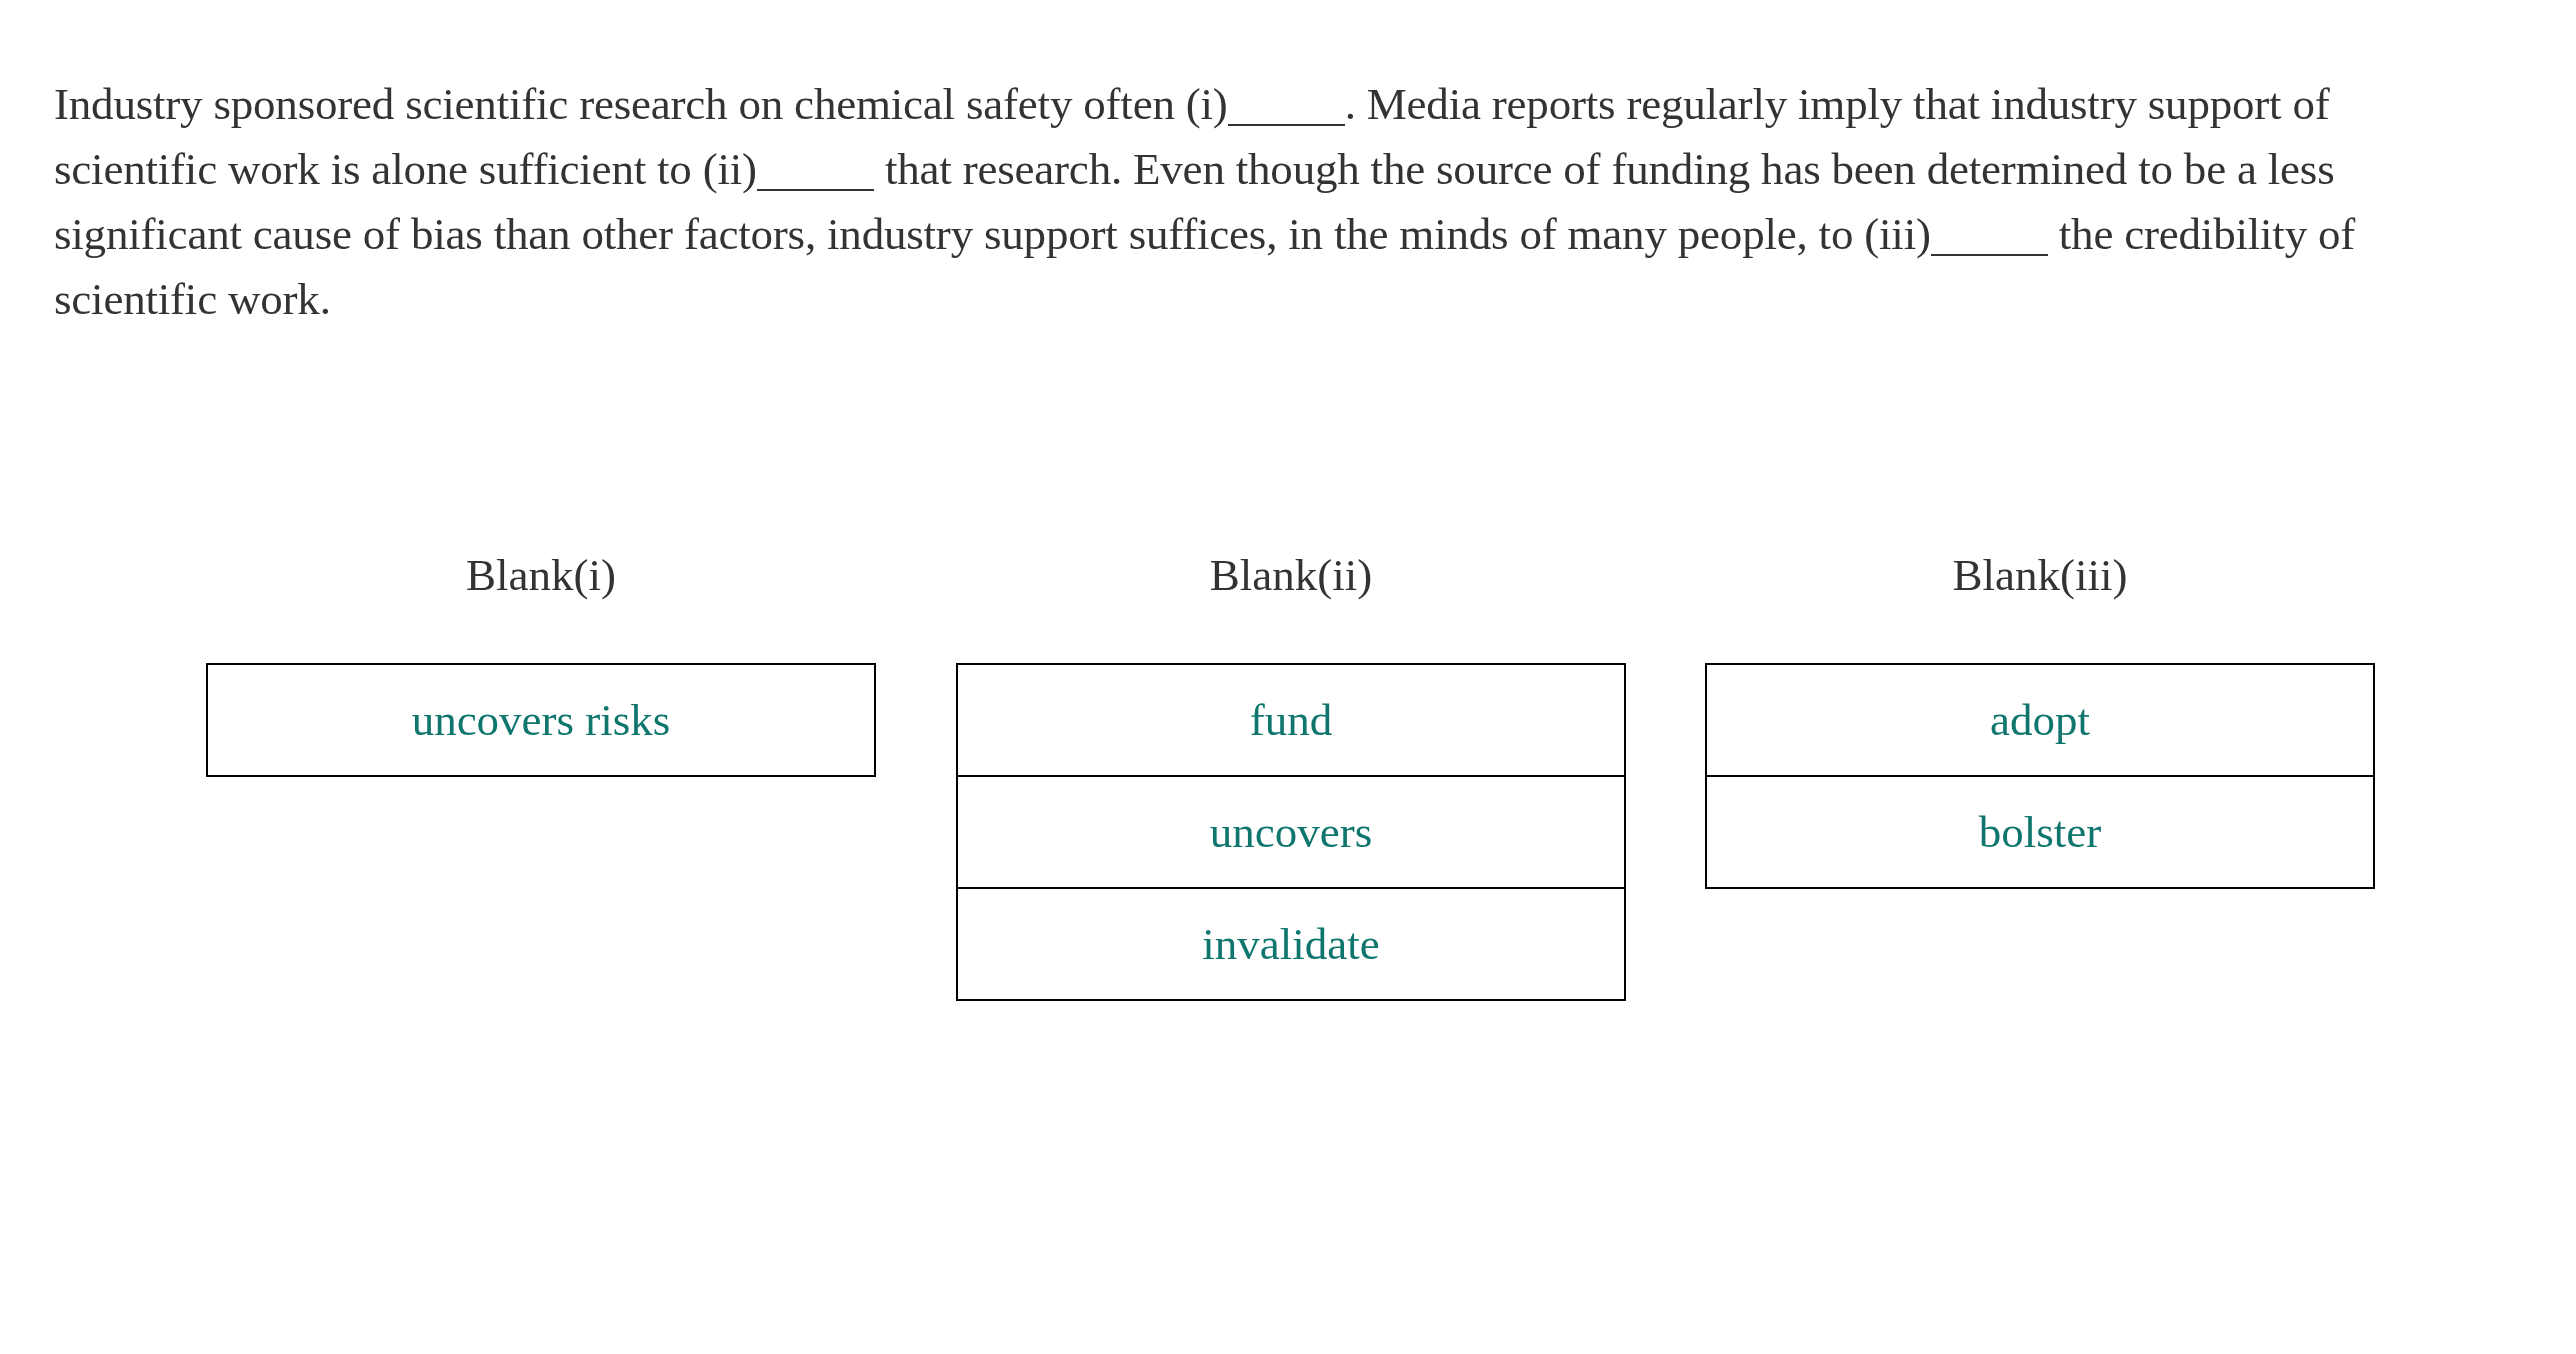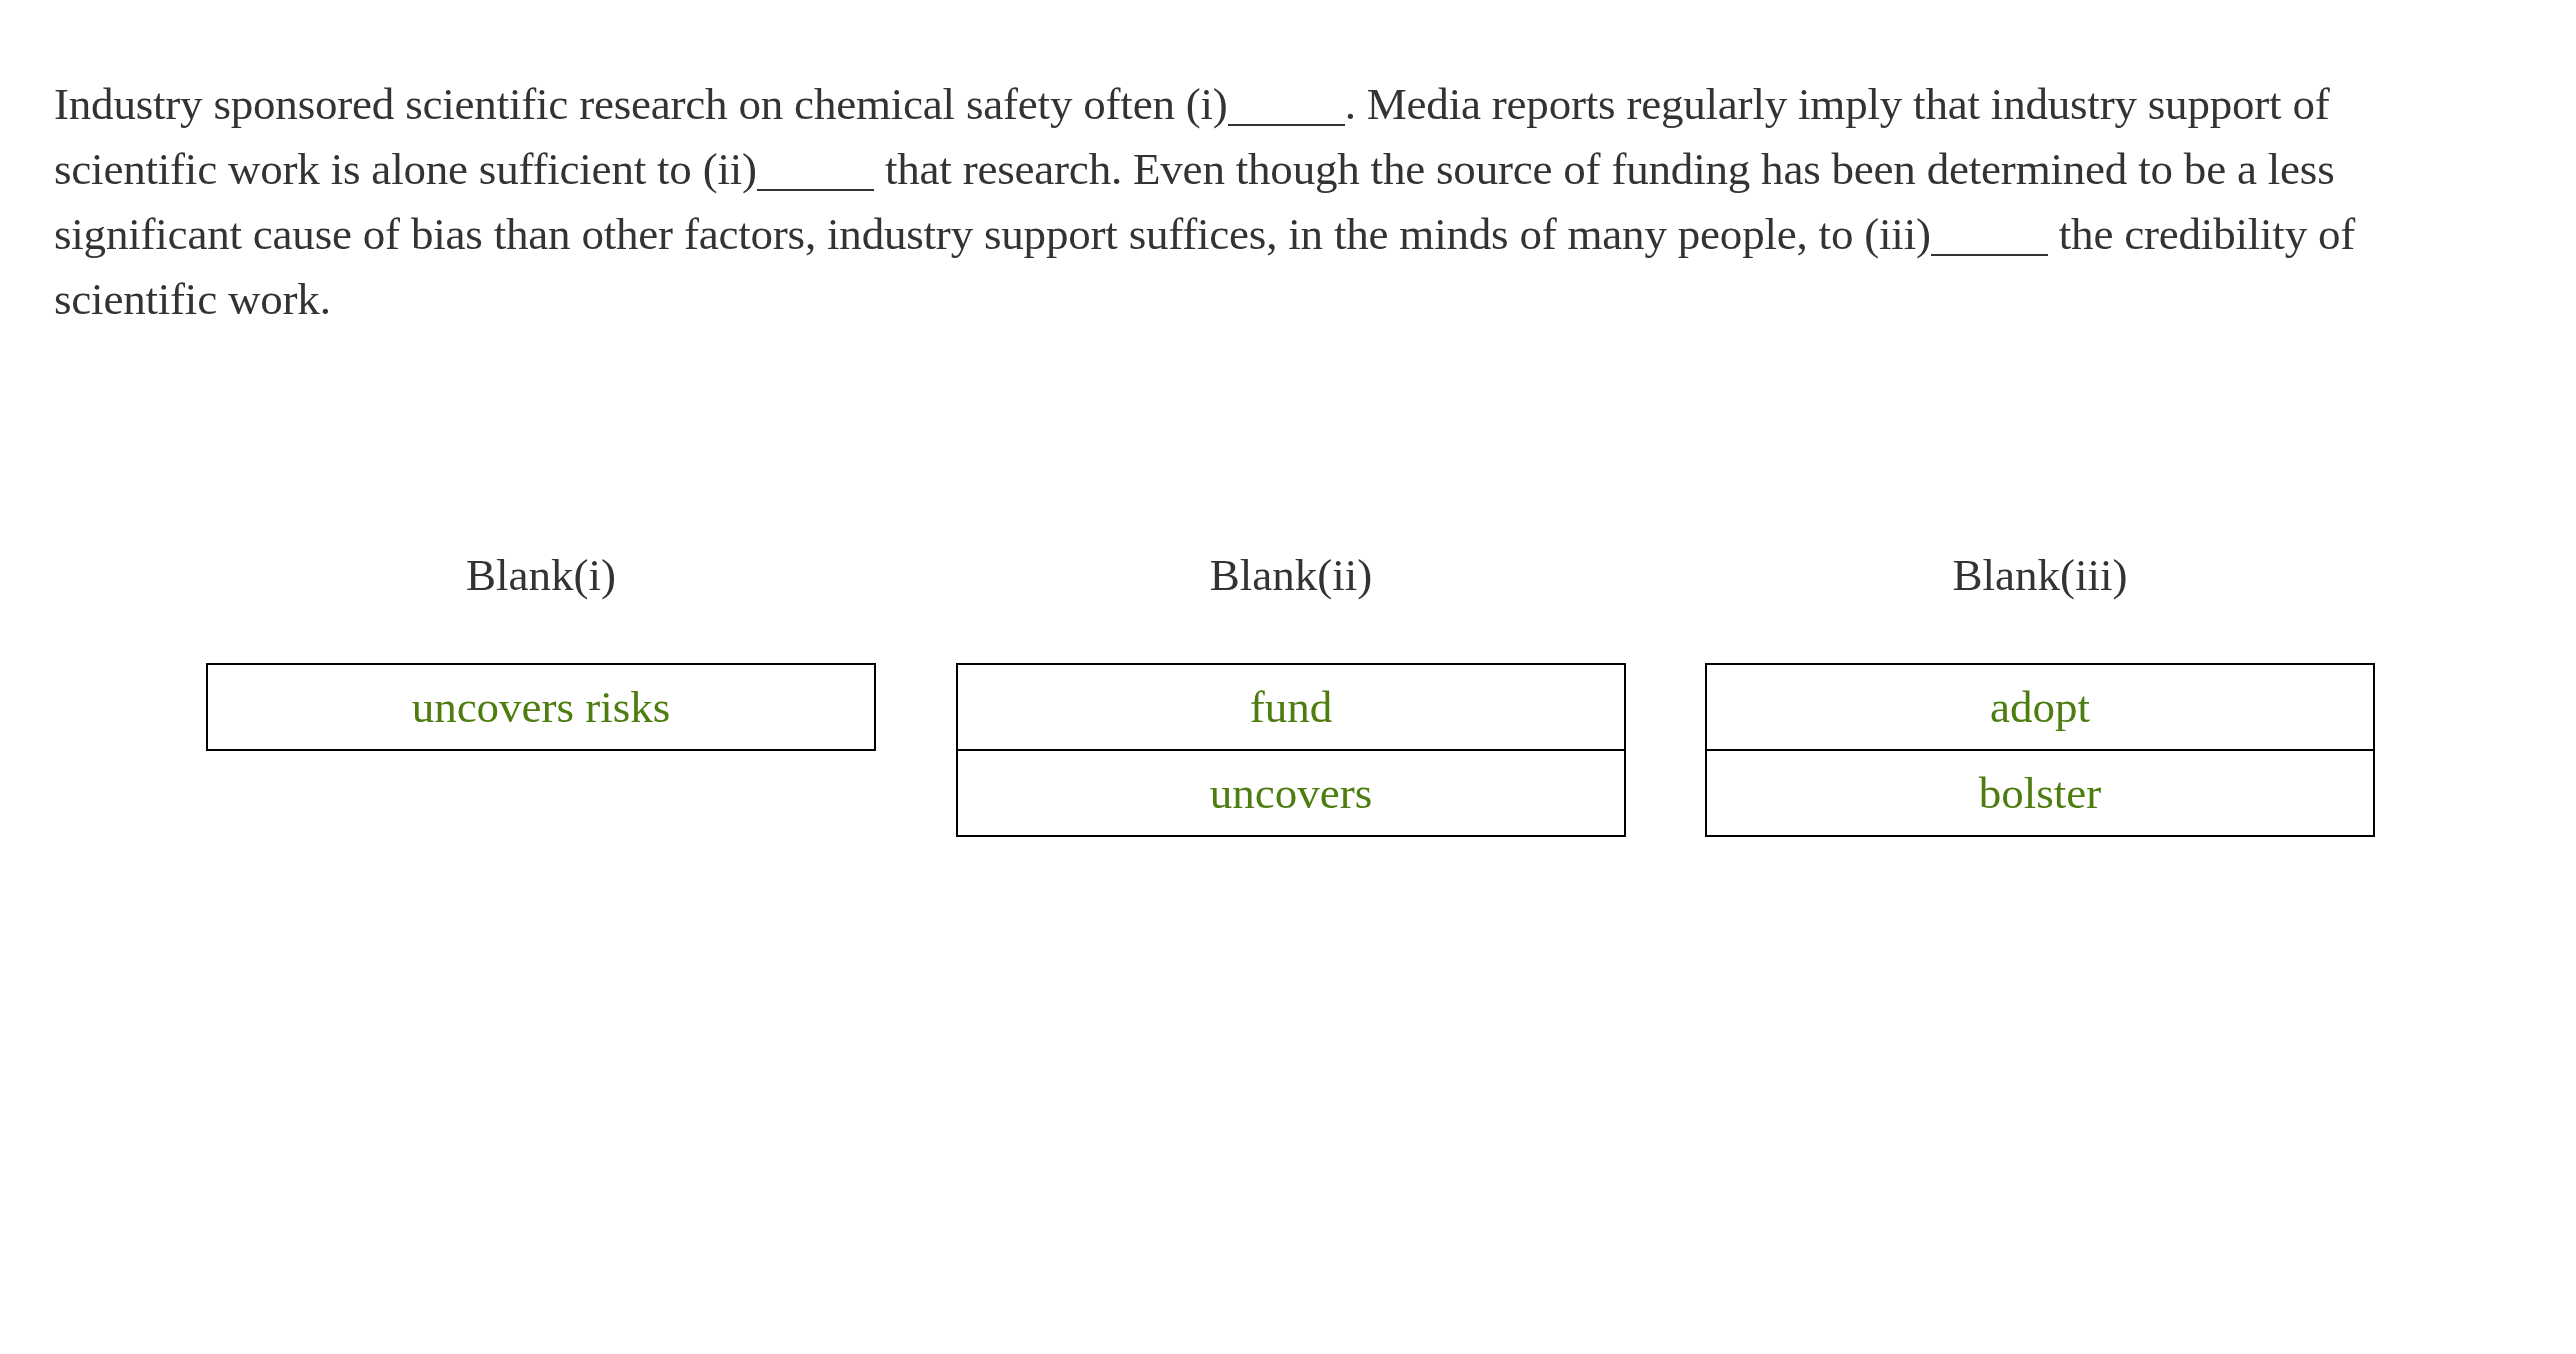--- a/index.html
+++ b/index.html
@@ -47,25 +47,25 @@
     .choices {
       position: absolute;
       top: 120px;
       left: 0;
       width: 670px;
       border-collapse: collapse;
     }
     .choices td {
       border: 2.7px solid #000000;
       height: 84px;
-      padding: 0;
+      padding: 13px;
       text-align: center;
       vertical-align: middle;
       font-size: 45px;
-      color: #4d7c0f;
+      color: #0f766e;
       cursor: pointer;
     }
   </style>
 </head>
 <body>
 
 <p class="question"><span>Industry sponsored scientific research on chemical safety often (i)</span><span class="blank-line"></span><span>. Media reports regularly imply that industry support of scientific work is alone sufficient to (ii)</span><span class="blank-line"></span><span> that research. Even though the source of funding has been determined to be a less significant cause of bias than other factors, industry support suffices, in the minds of many people, to (iii)</span><span class="blank-line"></span><span> the credibility of scientific work.</span></p>
 
 <div class="answer-group" style="left:206px;">
   <div class="group-title">Blank(i)</div>
@@ -81,20 +81,23 @@
 <div class="answer-group" style="left:956px;">
   <div class="group-title">Blank(ii)</div>
   <table class="choices">
     <tbody>
         <tr>
           <td>fund</td>
         </tr>
     <tr>
           <td>uncovers</td>
         </tr>
+    <tr>
+          <td>invalidate</td>
+        </tr>
   </tbody>
     </table>
 </div>
 
 <div class="answer-group" style="left:1705px;">
   <div class="group-title">Blank(iii)</div>
   <table class="choices">
     <tbody>
         <tr>
           <td>adopt</td>

